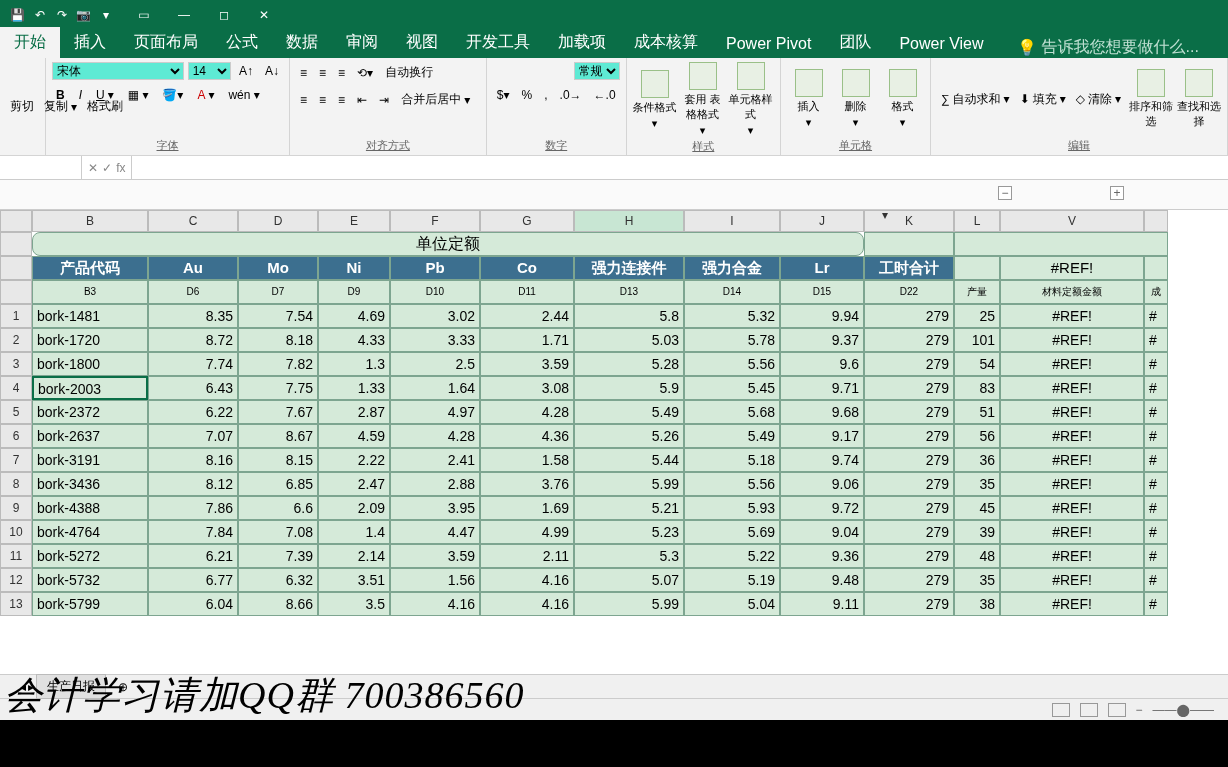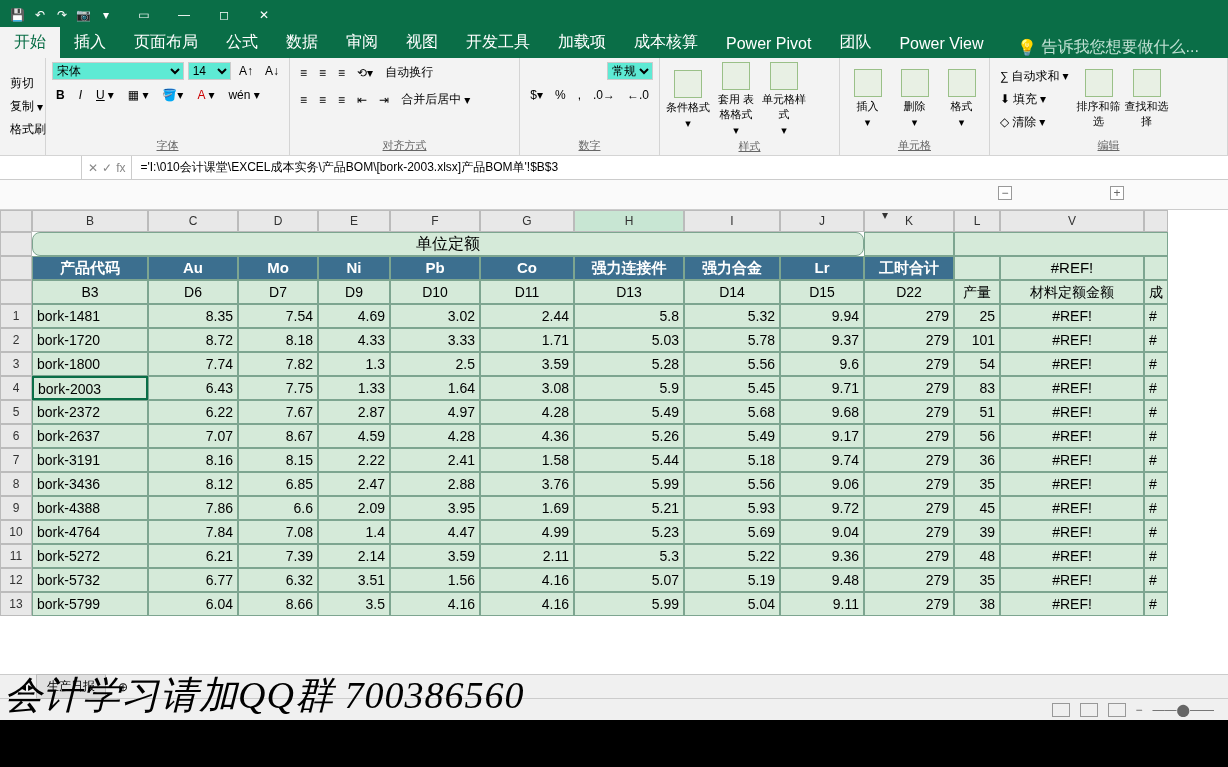--- a/index.html
+++ b/index.html
@@ -15,21 +15,21 @@
 
 .ribbon-tabs { height: 28px; background: #0a6e47; display: flex; align-items: flex-end; color: #fff; font-size: 16px; }
 .ribbon-tabs .tab { padding: 5px 14px; cursor: pointer; }
 .ribbon-tabs .tab.active { background: #f3f3f3; color: #0a6e47; }
 .ribbon-tabs .tell { margin-left: 20px; display: flex; align-items: center; gap: 4px; color: #bfe0d2; }
 
 .ribbon { height: 98px; background: #f3f3f3; border-bottom: 1px solid #d4d4d4; display: flex; font-size: 12px; }
 .group { border-right: 1px solid #d4d4d4; padding: 4px 6px 2px; display: flex; flex-direction: column; }
 .group .body { flex: 1; display: flex; align-items: center; gap: 4px; }
 .group .label { text-align: center; color: #666; font-size: 11px; padding-top: 2px; text-decoration: underline; }
-.btn-col { display: flex; flex-direction: column; gap: 2px; }
+.btn-col { display: flex; gap: 2px; }
 .btn { padding: 2px 4px; display: flex; align-items: center; gap: 3px; white-space: nowrap; }
 .big-btn { width: 44px; display: flex; flex-direction: column; align-items: center; gap: 2px; font-size: 11px; text-align:center; }
 .big-btn .ic { width: 28px; height: 28px; background: #e8f0e4; border: 1px solid #9ac088; }
 
 .formula-bar { height: 24px; background: #fff; border-bottom: 1px solid #ccc; display: flex; align-items: center; font-size: 12px; }
 .namebox { width: 82px; border-right: 1px solid #ccc; padding: 0 6px; height: 100%; display: flex; align-items: center; }
 .fx-btns { display: flex; gap: 4px; padding: 0 6px; border-right: 1px solid #ccc; height: 100%; align-items: center; color: #888; }
 .fx-input { flex: 1; padding: 0 8px; }
 
 .sheet-area { flex: 1; position: relative; background: #fff; overflow: hidden; }
@@ -38,21 +38,21 @@
 .ruler .plus { position: absolute; right: 104px; top: 6px; width: 14px; height: 14px; border: 1px solid #999; text-align: center; line-height: 12px; font-size: 12px; color: #666; background:#fff;}
 
 .grid { display: grid; grid-template-columns: 32px 116px 90px 80px 72px 90px 94px 110px 96px 84px 90px 46px 144px 24px; font-size: 14px; }
 .colhdr { background: #e8e8e8; border: 1px solid #bbb; text-align: center; height: 22px; line-height: 20px; font-size: 12px; color: #333; }
 .colhdr.sel { background: #c8e6d3; }
 .rownum { background: #e8e8e8; border: 1px solid #bbb; text-align: center; height: 24px; line-height: 22px; font-size: 12px; color: #333; }
 .cell { border: 1px solid #7da590; height: 24px; line-height: 22px; padding: 0 4px; background: #d5ead9; overflow: hidden; white-space: nowrap; }
 .cell.r { text-align: right; }
 .cell.c { text-align: center; }
 .hdr1 { background: #3c6f8f; color: #fff; font-weight: bold; font-size: 15px; text-align: center; }
-.hdr2 { background: #d5ead9; text-align: center; font-size: 14px; }
+.hdr2 { background: #d5ead9; text-align: center; font-size: 10px; }
 .title-row { background: #d5ead9; text-align: center; font-size: 16px; }
 .sel-cell { border: 2px solid #0a6e47 !important; background: #d5ead9; }
 .ref-col-top { background: #d5ead9; text-align: center; font-size: 15px; }
 .dncaret { position: absolute; left: 882px; top: 28px; font-size: 12px; color: #333; }
 
 .sheet-tabs { height: 24px; background: #f0f0f0; border-top: 1px solid #ccc; display: flex; align-items: center; font-size: 12px; padding-left: 20px; gap: 2px; position: relative;}
 .stab { padding: 3px 10px; background: #e0e0e0; border: 1px solid #bbb; }
 .stab.plus { background: transparent; border: none; }
 
 .statusbar { height: 22px; background: #f0f0f0; border-top: 1px solid #ccc; display: flex; align-items: center; justify-content: flex-end; gap: 10px; padding: 0 14px; font-size: 12px; color: #666; }
@@ -213,21 +213,20 @@
     </div>
   </div>
 
   <div class="formula-bar">
     <div class="namebox"></div>
     <div class="fx-btns">
       <span>✕</span>
       <span>✓</span>
       <span style="">fx</span>
     </div>
-    <div class="fx-input">='I:\010会计课堂\EXCEL成本实务\产品BOM\[bork-2003.xlsx]产品BOM单'!$B$3</div>
   </div>
 
   <div class="sheet-area">
     <div class="ruler">
       <div class="minus">−</div>
       <div class="plus">+</div>
     </div>
     <div class="dncaret">▾</div>
     <div class="grid" id="grid">
         <div class="colhdr"></div>

